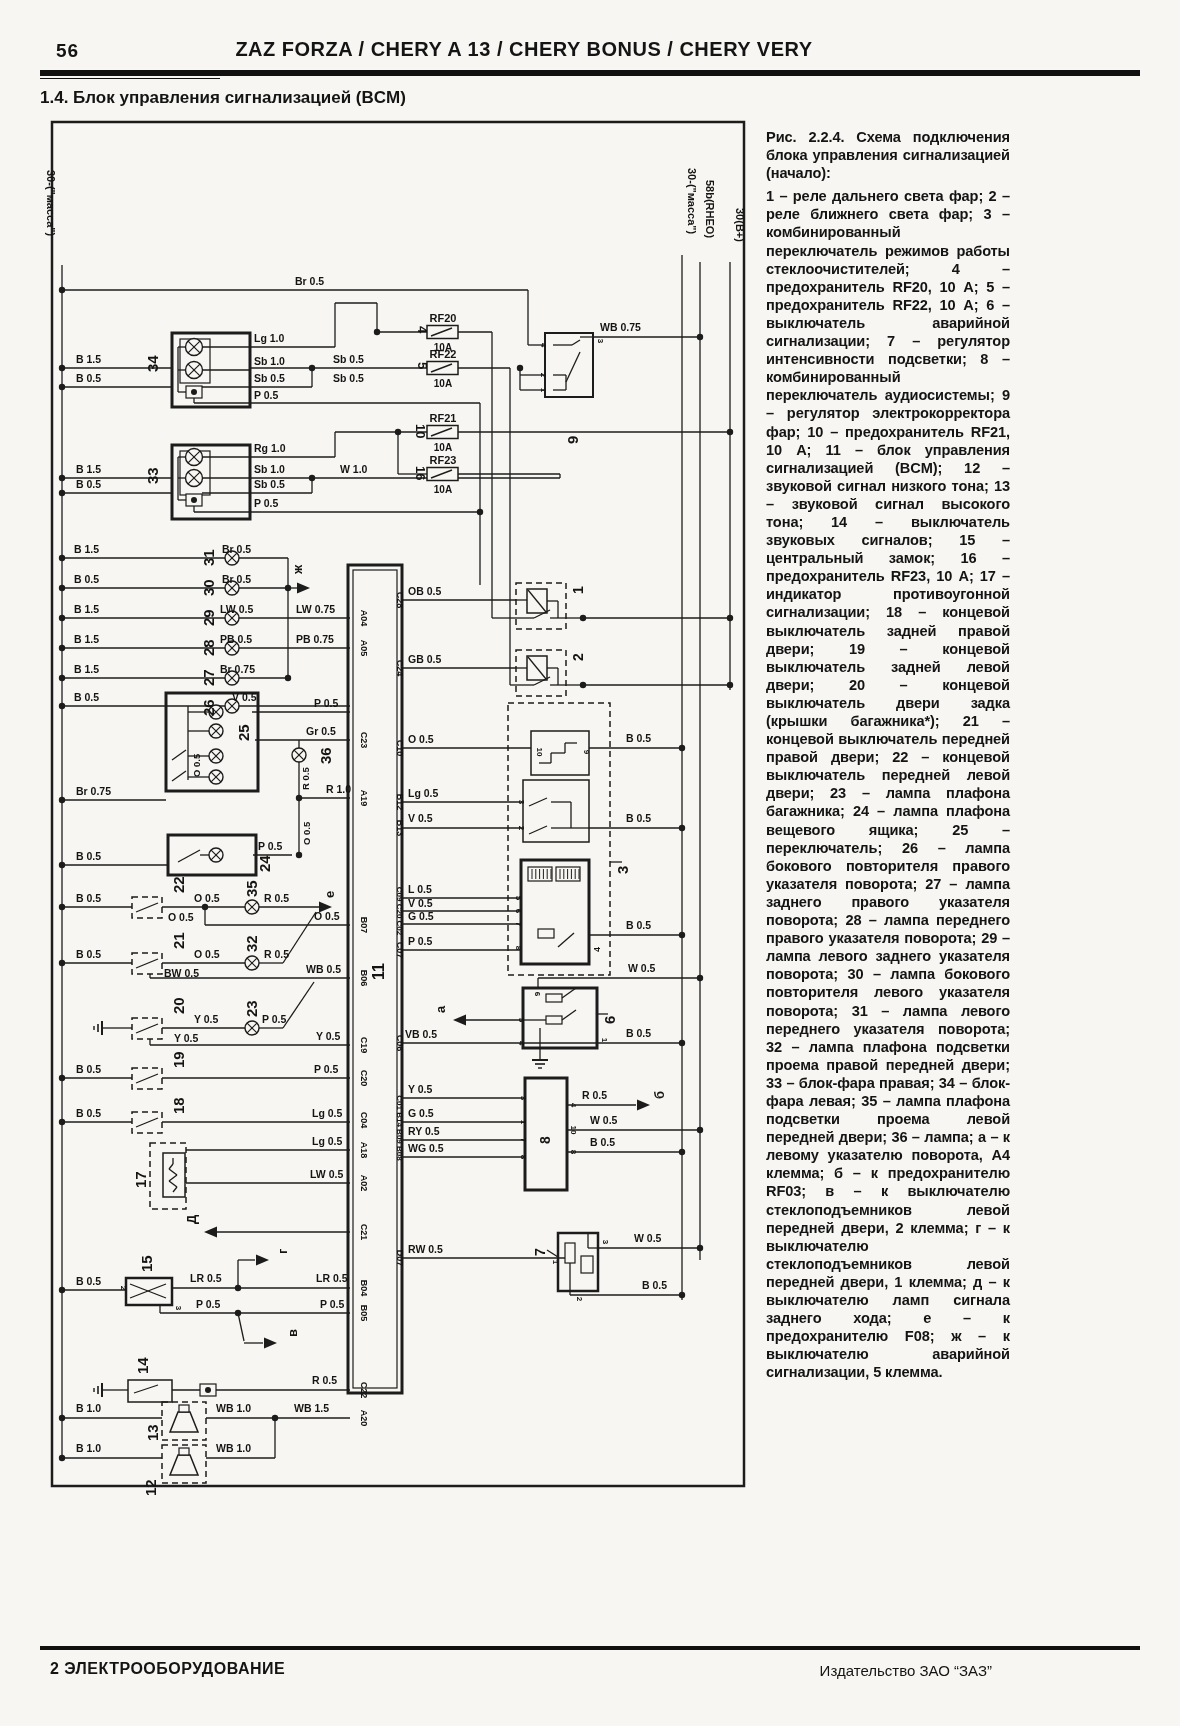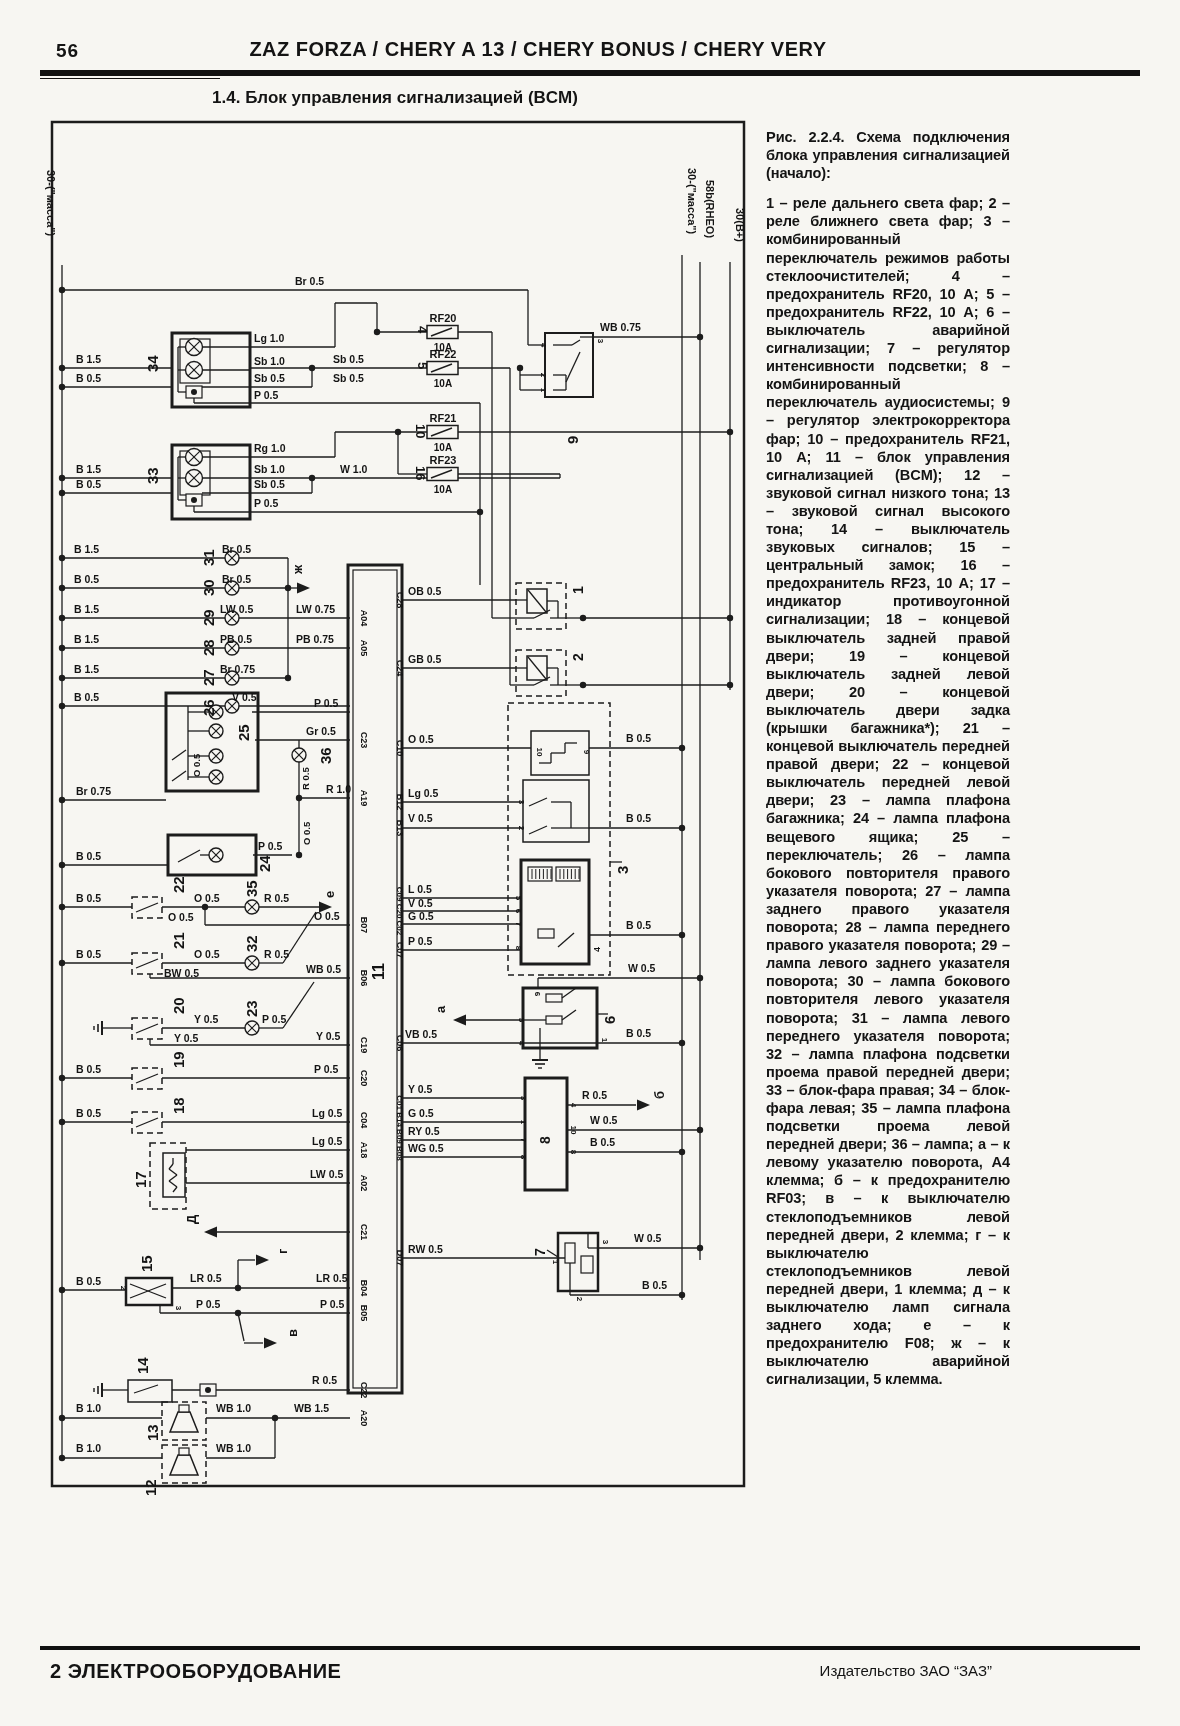--- a/index.html
+++ b/index.html
@@ -3,30 +3,30 @@
 <meta charset="utf-8">
 <style>
   html,body{margin:0;padding:0;}
   body{
     width:1180px;height:1726px;position:relative;
     background:#f7f6f2;color:#141414;
     font-family:"Liberation Sans", sans-serif;
     overflow:hidden;
   }
   .pageno{position:absolute;left:56px;top:40px;font-size:19px;font-weight:bold;letter-spacing:1px;}
-  .htitle{position:absolute;left:198px;top:38px;width:680px;text-align:center;font-size:20px;font-weight:bold;letter-spacing:.5px;}
+  .htitle{position:absolute;left:184px;top:38px;width:680px;text-align:center;font-size:20px;font-weight:bold;letter-spacing:.5px;}
   .hrule{position:absolute;left:40px;top:70px;width:1100px;height:6px;background:#111;}
   .hrule2{position:absolute;left:40px;top:78px;width:180px;height:1px;background:#111;}
-  .section-title{position:absolute;left:40px;top:88px;width:710px;text-align:center;font-size:17px;font-weight:bold;}
+  .section-title{position:absolute;left:40px;top:88px;width:710px;text-align:left;font-size:17px;font-weight:bold;}
   .caption{position:absolute;left:766px;top:128px;width:244px;font-weight:bold;font-size:14.6px;line-height:1.24;text-align:justify;letter-spacing:-.1px;}
-  .caption .cap-title{margin-bottom:12px;}
+  .caption .cap-title{margin-bottom:5px;}
   svg#wiring-svg{position:absolute;left:40px;top:112px;}
   svg text{font-family:"Liberation Sans",sans-serif;font-weight:bold;fill:#141414;}
   .frule{position:absolute;left:40px;top:1646px;width:1100px;height:4px;background:#111;}
-  .footer-left{position:absolute;left:50px;top:1660px;font-size:20px;font-weight:bold;letter-spacing:.5px;}
+  .footer-left{position:absolute;left:50px;top:1660px;font-size:16px;font-weight:bold;letter-spacing:.5px;}
   .footer-right{position:absolute;right:188px;top:1662px;font-size:15px;}
 </style>
 </head>
 <body>
 
 <div class="pageno">56</div>
 <div class="htitle">ZAZ FORZA / CHERY A 13 / CHERY BONUS / CHERY VERY</div>
 <div class="hrule"></div>
 <div class="hrule2"></div>
 <div class="section-title">1.4. Блок управления сигнализацией (BCM)</div>

